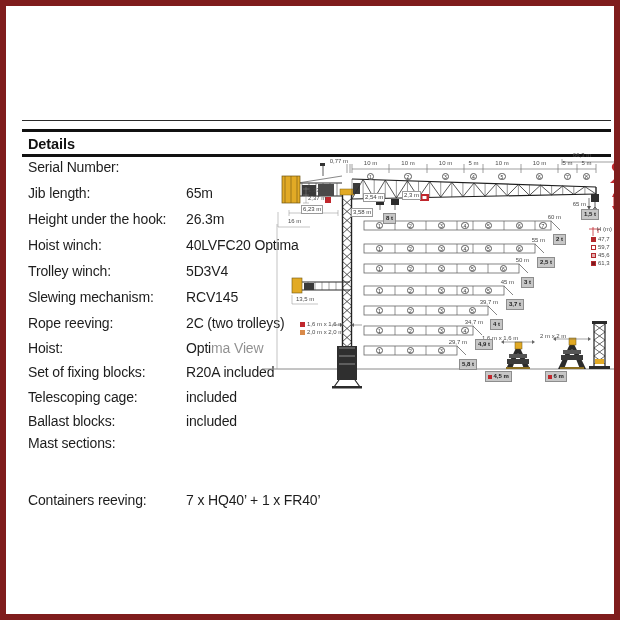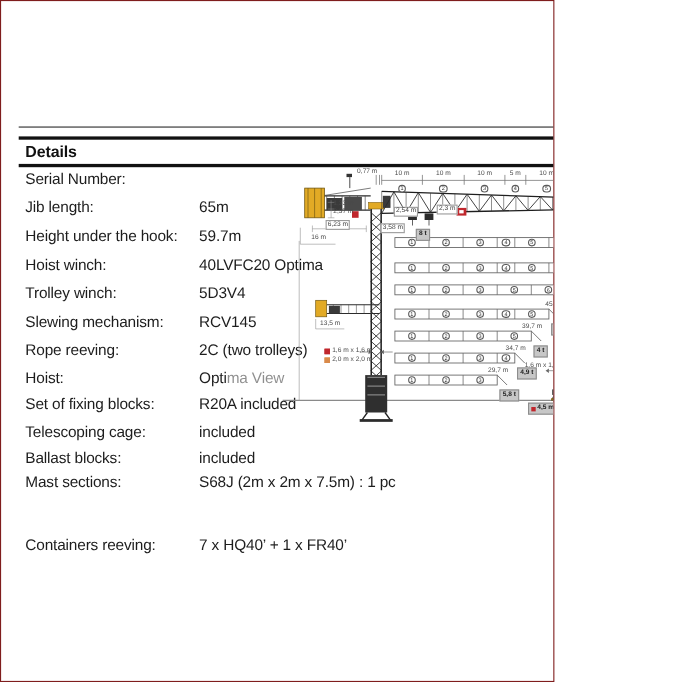--- a/index.html
+++ b/index.html
@@ -1,16 +1,16 @@
 <!DOCTYPE html>
 <html><head>
 <meta charset="utf-8">
 <style>
   html,body{margin:0;padding:0;background:#fff;}
-  #page{position:relative;width:504px;height:620px;background:#fff;border:1px solid #7f1d1d;
+  #page{position:relative;width:620px;height:620px;background:#fff;border:6px solid #7f1d1d;
         box-sizing:border-box;overflow:hidden;font-family:"Liberation Sans",sans-serif;}
   
   #details{position:absolute;left:0;top:0;width:620px;height:620px;z-index:1;}
   .rule{position:absolute;left:16px;width:589px;background:#111;}
   .rule.thin{height:1px;background:#2a2a2a;}
   .rule.thick{height:3px;}
   #details-title{position:absolute;left:22px;top:130px;font-size:14.5px;font-weight:bold;color:#111;
                  letter-spacing:-0.1px;}
   .drow{position:absolute;left:0;width:620px;font-size:14px;color:#1d1d1d;letter-spacing:-0.15px;line-height:17px;}
   .dlabel{position:absolute;left:22px;white-space:nowrap;}
@@ -48,21 +48,21 @@
         <div class="drow" style="top: 153px;">
           <span class="dlabel">Serial Number:</span>
           <span class="dvalue"></span>
         </div>
         <div class="drow" style="top: 179px;">
           <span class="dlabel">Jib length:</span>
           <span class="dvalue">65m</span>
         </div>
         <div class="drow" style="top: 205px;">
           <span class="dlabel">Height under the hook:</span>
-          <span class="dvalue">59.7m</span>
+          <span class="dvalue">26.3m</span>
         </div>
         <div class="drow" style="top: 231px;">
           <span class="dlabel">Hoist winch:</span>
           <span class="dvalue">40LVFC20 Optima</span>
         </div>
         <div class="drow" style="top: 257px;">
           <span class="dlabel">Trolley winch:</span>
           <span class="dvalue">5D3V4</span>
         </div>
         <div class="drow" style="top: 283px;">
@@ -85,21 +85,20 @@
           <span class="dlabel">Telescoping cage:</span>
           <span class="dvalue">included</span>
         </div>
         <div class="drow" style="top: 407px;">
           <span class="dlabel">Ballast blocks:</span>
           <span class="dvalue">included</span>
         </div>
         <div class="drow" style="top: 429px;">
           <span class="dlabel">Mast sections:</span>
           <span class="dvalue">
-            <span class="vline">S68J (2m x 2m x 7.5m) : 1 pc</span>
           </span>
         </div>
         <div class="drow" style="top: 486px;">
           <span class="dlabel">Containers reeving:</span>
           <span class="dvalue">7 x HQ40’ + 1 x FR40’</span>
         </div>
       </div>
   </div>
 
   <div id="fade-patch"></div>

